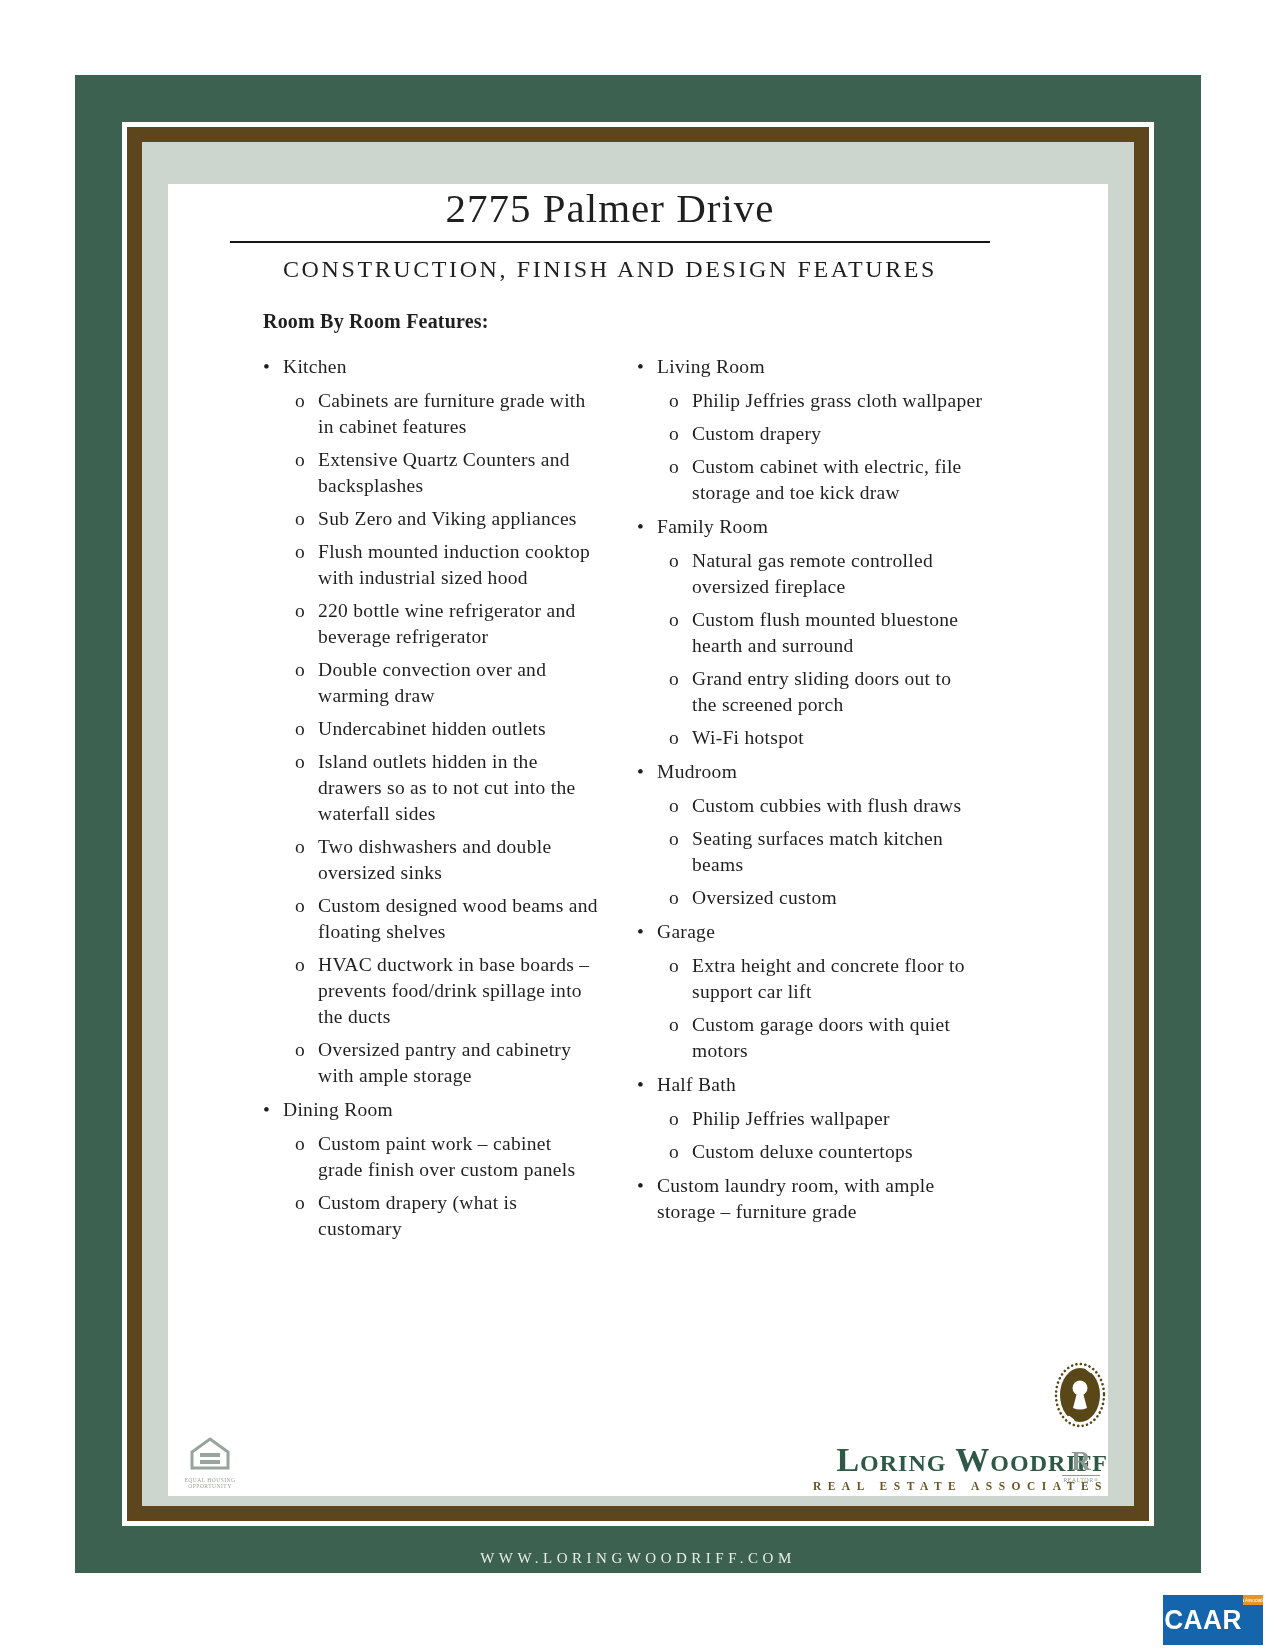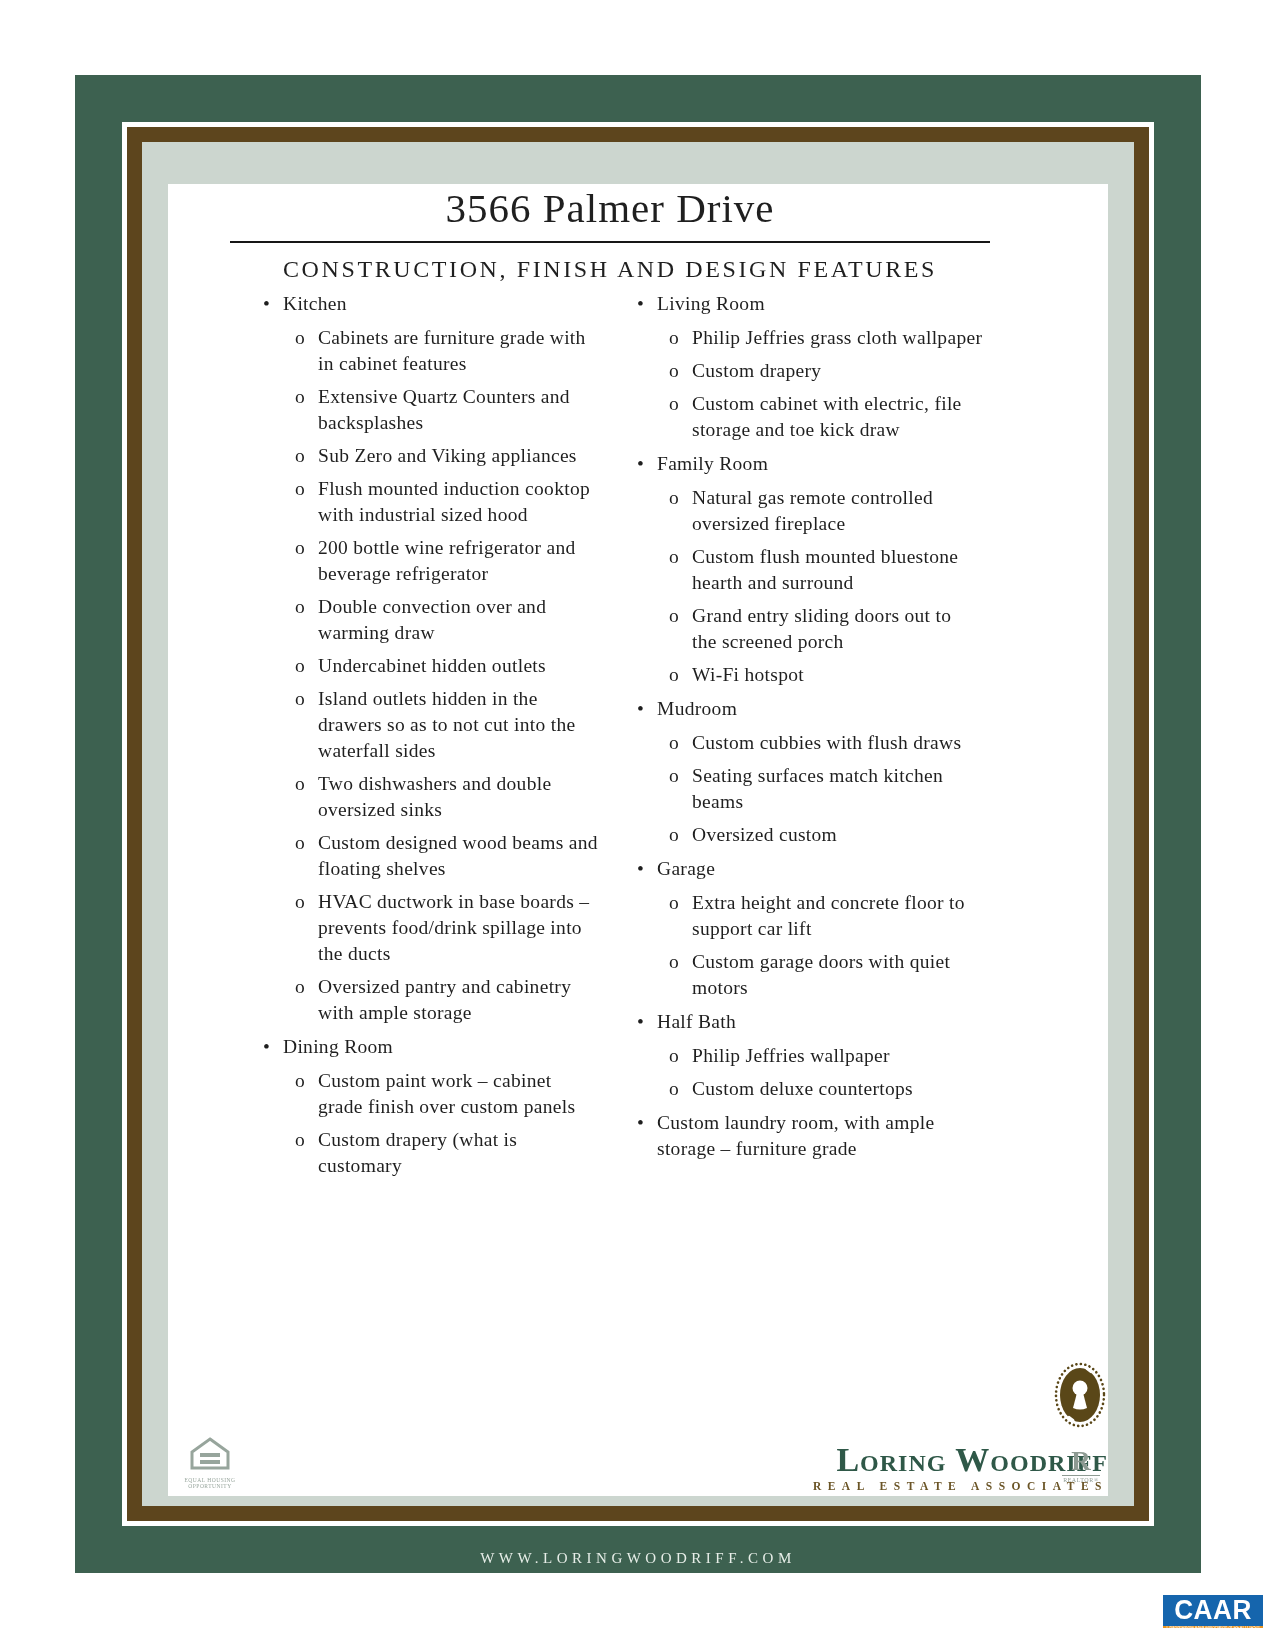--- a/index.html
+++ b/index.html
@@ -46,44 +46,45 @@
   .realtor-mark { position:absolute; left:890px; top:1264px; width:46px; text-align:center; color:#8d9a92; }
   .realtor-r { font-size:27px; line-height:26px; font-weight:bold; font-family:"Liberation Serif", serif; }
   .realtor-rule { border-top:1px solid #8d9a92; margin:1px 4px; }
   .realtor-label { font-size:6px; letter-spacing:0.5px; margin-top:1px; }
 
   
   .url-strip { position:absolute; left:0; right:0; bottom:0; height:30px; display:flex; align-items:center; justify-content:center;border-radius:17px; }
   .url-text { color:#e7eee8; font-size:15px; letter-spacing:4.5px; }
 
   
-  .caar { position:absolute; left:1163px; top:1595px; width:100px; height:33px; background:#1565ad;
-          display:flex; flex-direction:column; }
+  .caar { position:absolute; left:1163px; top:1595px; width:100px; height:50px; background:#1565ad;
+          display:flex; flex-direction:row; }
   .caar-name { flex:1; display:flex; align-items:center; justify-content:center; color:#ffffff;
                font-family:"Liberation Sans", sans-serif; font-weight:bold; font-size:27px; letter-spacing:0.5px;
                transform:scaleX(0.97); }
   .caar-strip { height:10px; background:#e89420; display:flex; align-items:center; justify-content:center; overflow:hidden; }
   .caar-tagline { color:#ffffff; font-family:"Liberation Sans", sans-serif; font-size:4.6px; white-space:nowrap; transform:scaleX(0.95); }
 </style>
 </head>
 <body>
 
 <div class="page">
 
   <div class="frame-green">
     <div class="frame-white">
       <div class="frame-brown">
         <div class="frame-sage">
           <div class="sheet">
 
             <div class="title-block">
-              <div class="doc-title">3566 Palmer Drive</div>
+              <div class="doc-title">2775 Palmer Drive</div>
               <div class="doc-subtitle">CONSTRUCTION, FINISH AND DESIGN FEATURES</div>
             </div>
 
+            <div class="section-heading">Room By Room Features:</div>
 
             <div class="columns">
               <div class="col-left" id="left-column">
                   <div class="room">
                     <div class="room-header">
                       <span class="marker bullet">•</span>
                       <span class="room-name">Kitchen</span>
                     </div>
                     <div class="sub-item">
                       <span class="marker sub">o</span>
@@ -99,21 +100,21 @@
                       <span class="marker sub">o</span>
                       <span class="item-text">Sub Zero and Viking appliances</span>
                     </div>
                     <div class="sub-item">
                       <span class="marker sub">o</span>
                       <span class="item-text">Flush mounted induction cooktop
 with industrial sized hood</span>
                     </div>
                     <div class="sub-item">
                       <span class="marker sub">o</span>
-                      <span class="item-text">200 bottle wine refrigerator and
+                      <span class="item-text">220 bottle wine refrigerator and
 beverage refrigerator</span>
                     </div>
                     <div class="sub-item">
                       <span class="marker sub">o</span>
                       <span class="item-text">Double convection over and
 warming draw</span>
                     </div>
                     <div class="sub-item">
                       <span class="marker sub">o</span>
                       <span class="item-text">Undercabinet hidden outlets</span>

